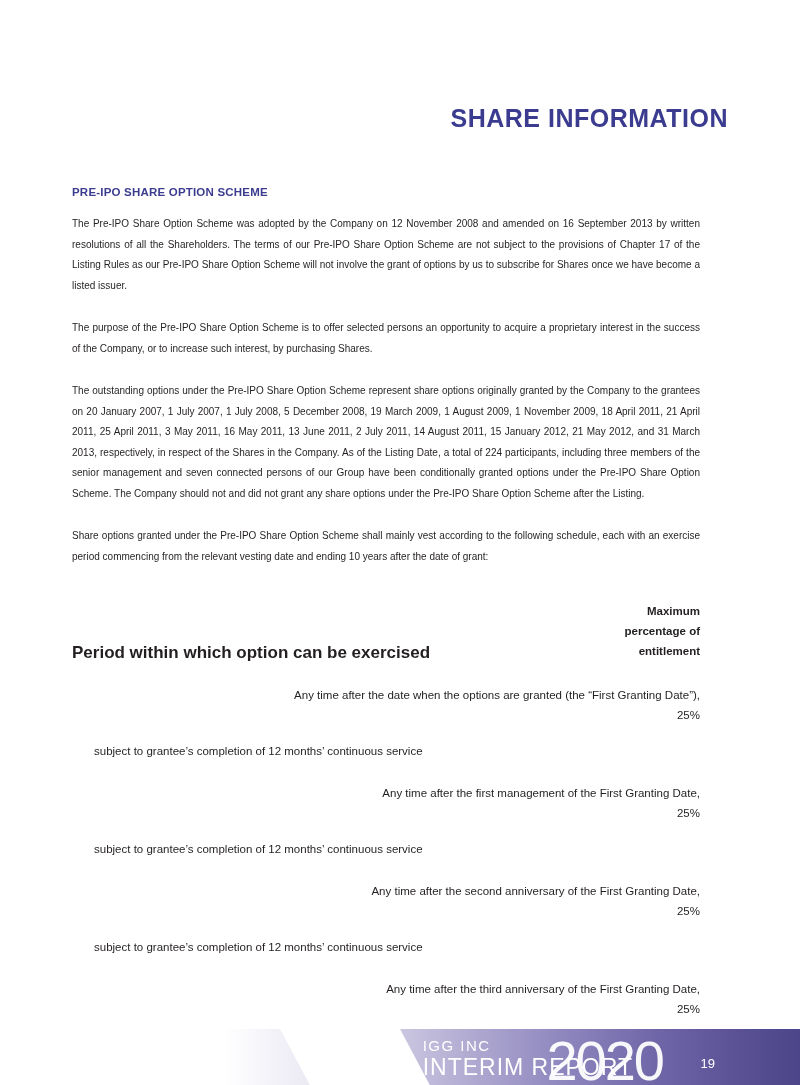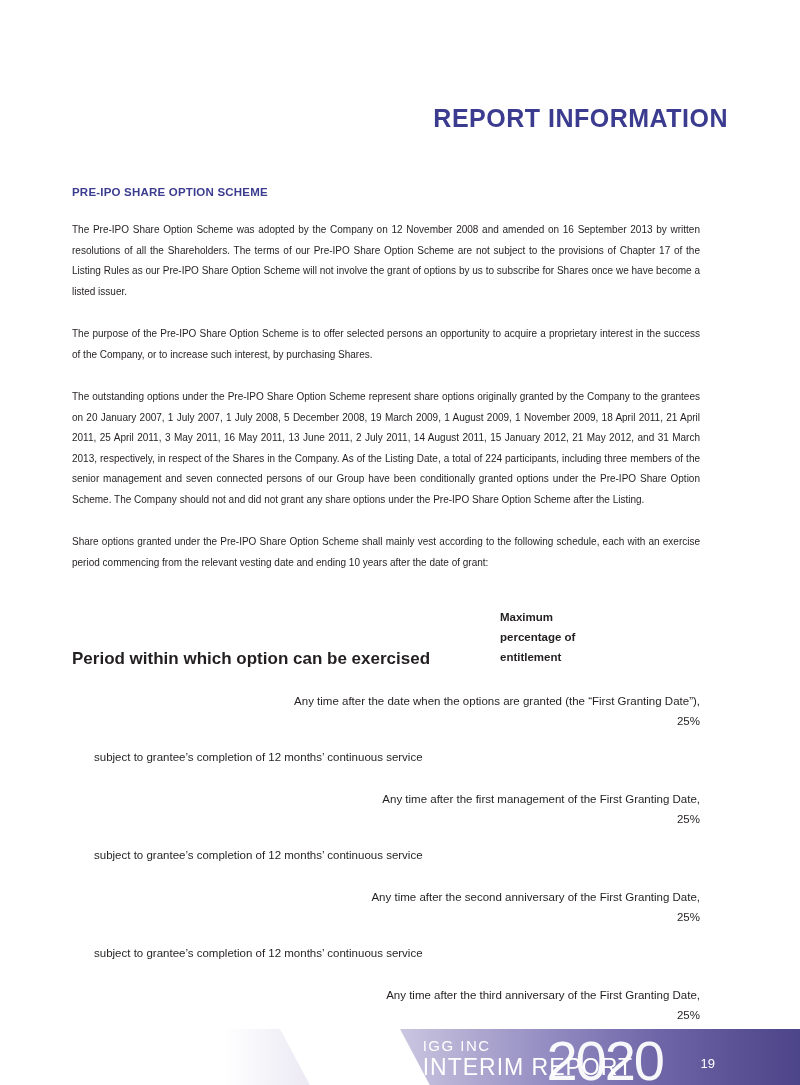--- a/index.html
+++ b/index.html
@@ -40,21 +40,21 @@
     left: 72px;
     top: 186px;
     width: 628px;
   }
 
   .section-heading {
     font-size: 11.5px;
     font-weight: bold;
     color: #3b3c8f;
     letter-spacing: 0.2px;
-    margin: 0 0 22px 0;
+    margin: 0 0 16px 0;
   }
 
   p.body-para {
     font-size: 10px;
     line-height: 20.5px;
     text-align: justify;
     margin: 0 0 22px 0;
     color: #231f20;
   }
 
@@ -64,20 +64,21 @@
 
   .table-head {
     position: relative;
     height: 62px;
   }
   .table-head-right {
     position: absolute;
     right: 0;
     top: 0;
     width: 200px;
+    text-align: right;
     font-size: 11.5px;
     font-weight: bold;
     line-height: 20px;
   }
   .table-head-left {
     position: absolute;
     left: 0;
     bottom: 0;
     font-size: 17px;
     font-weight: bold;
@@ -173,21 +174,21 @@
     font-size: 13px;
     color: #ffffff;
     font-family: "Liberation Sans", sans-serif;
   }
 </style>
 </head>
 <body>
 
 <div class="page">
 
-  <div class="page-title">REPORT INFORMATION</div>
+  <div class="page-title">SHARE INFORMATION</div>
 
   <div class="content">
 
     <div class="section-heading">PRE-IPO SHARE OPTION SCHEME</div>
 
     <p class="body-para">The Pre-IPO Share Option Scheme was adopted by the Company on 12 November 2008 and amended on 16 September 2013 by written resolutions of all the Shareholders. The terms of our Pre-IPO Share Option Scheme are not subject to the provisions of Chapter 17 of the Listing Rules as our Pre-IPO Share Option Scheme will not involve the grant of options by us to subscribe for Shares once we have become a listed issuer.</p>
     <p class="body-para">The purpose of the Pre-IPO Share Option Scheme is to offer selected persons an opportunity to acquire a proprietary interest in the success of the Company, or to increase such interest, by purchasing Shares.</p>
     <p class="body-para">The outstanding options under the Pre-IPO Share Option Scheme represent share options originally granted by the Company to the grantees on 20 January 2007, 1 July 2007, 1 July 2008, 5 December 2008, 19 March 2009, 1 August 2009, 1 November 2009, 18 April 2011, 21 April 2011, 25 April 2011, 3 May 2011, 16 May 2011, 13 June 2011, 2 July 2011, 14 August 2011, 15 January 2012, 21 May 2012, and 31 March 2013, respectively, in respect of the Shares in the Company. As of the Listing Date, a total of 224 participants, including three members of the senior management and seven connected persons of our Group have been conditionally granted options under the Pre-IPO Share Option Scheme. The Company should not and did not grant any share options under the Pre-IPO Share Option Scheme after the Listing.</p>
     <p class="body-para">Share options granted under the Pre-IPO Share Option Scheme shall mainly vest according to the following schedule, each with an exercise period commencing from the relevant vesting date and ending 10 years after the date of grant:</p>
 

